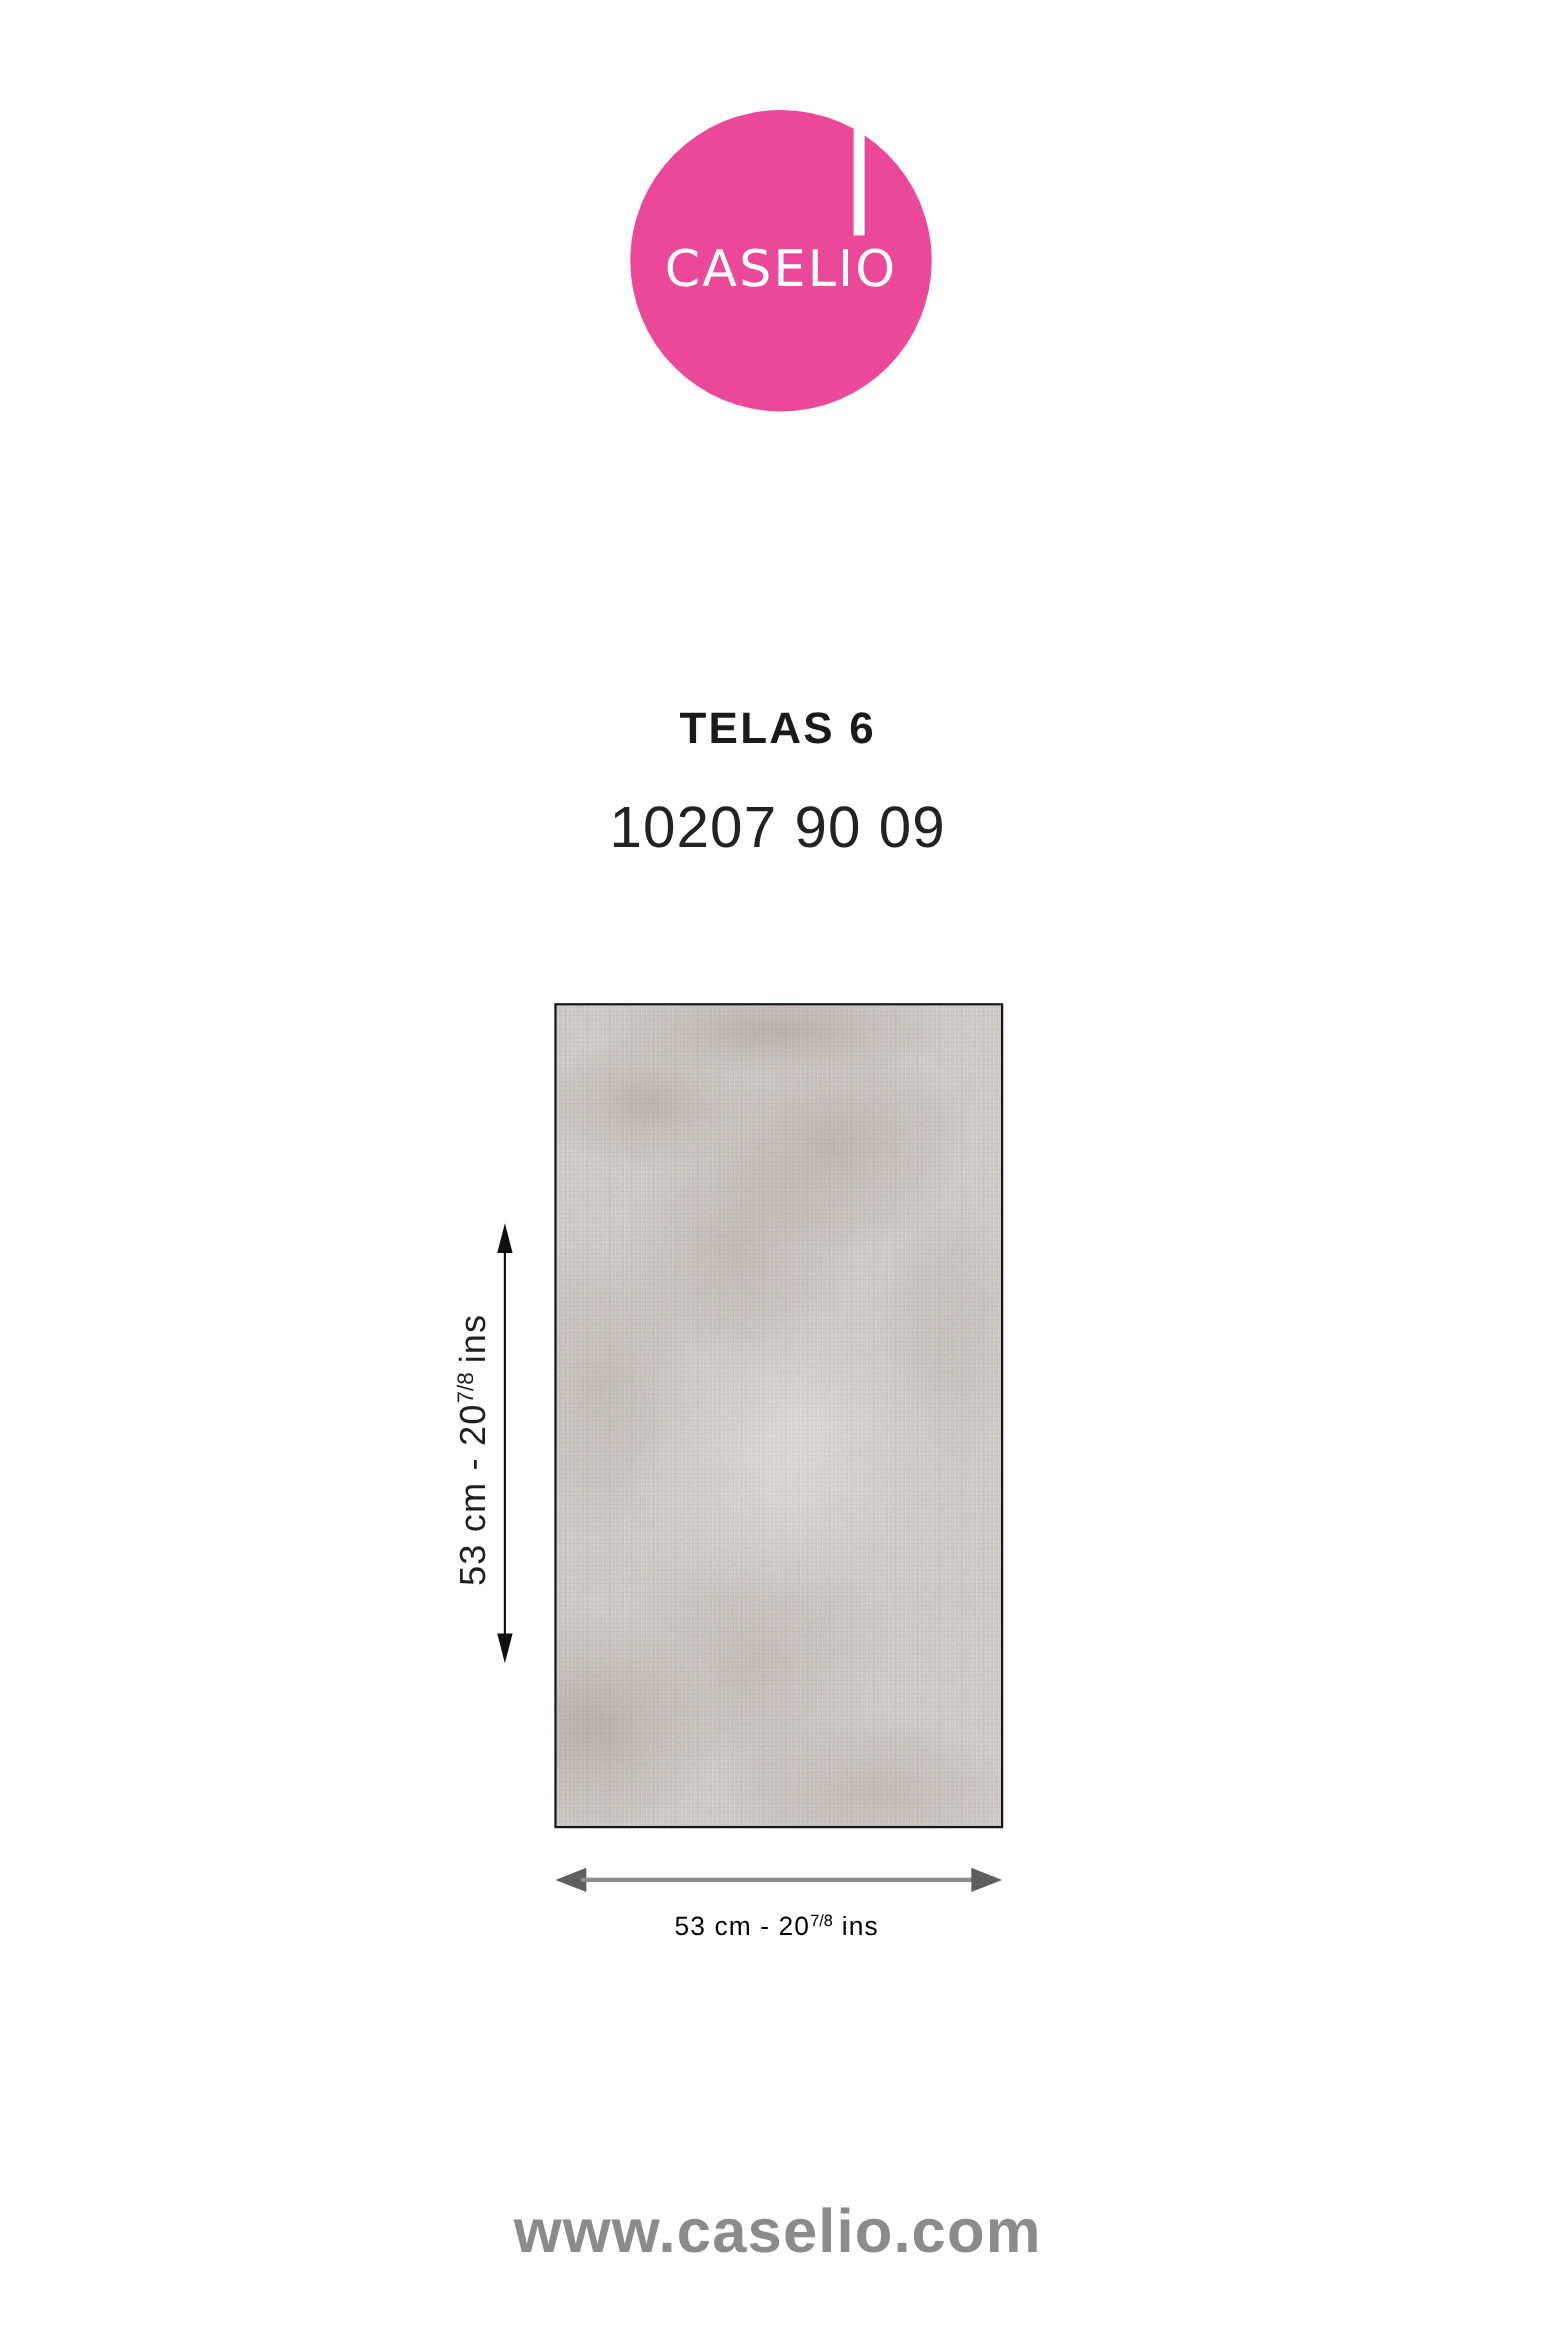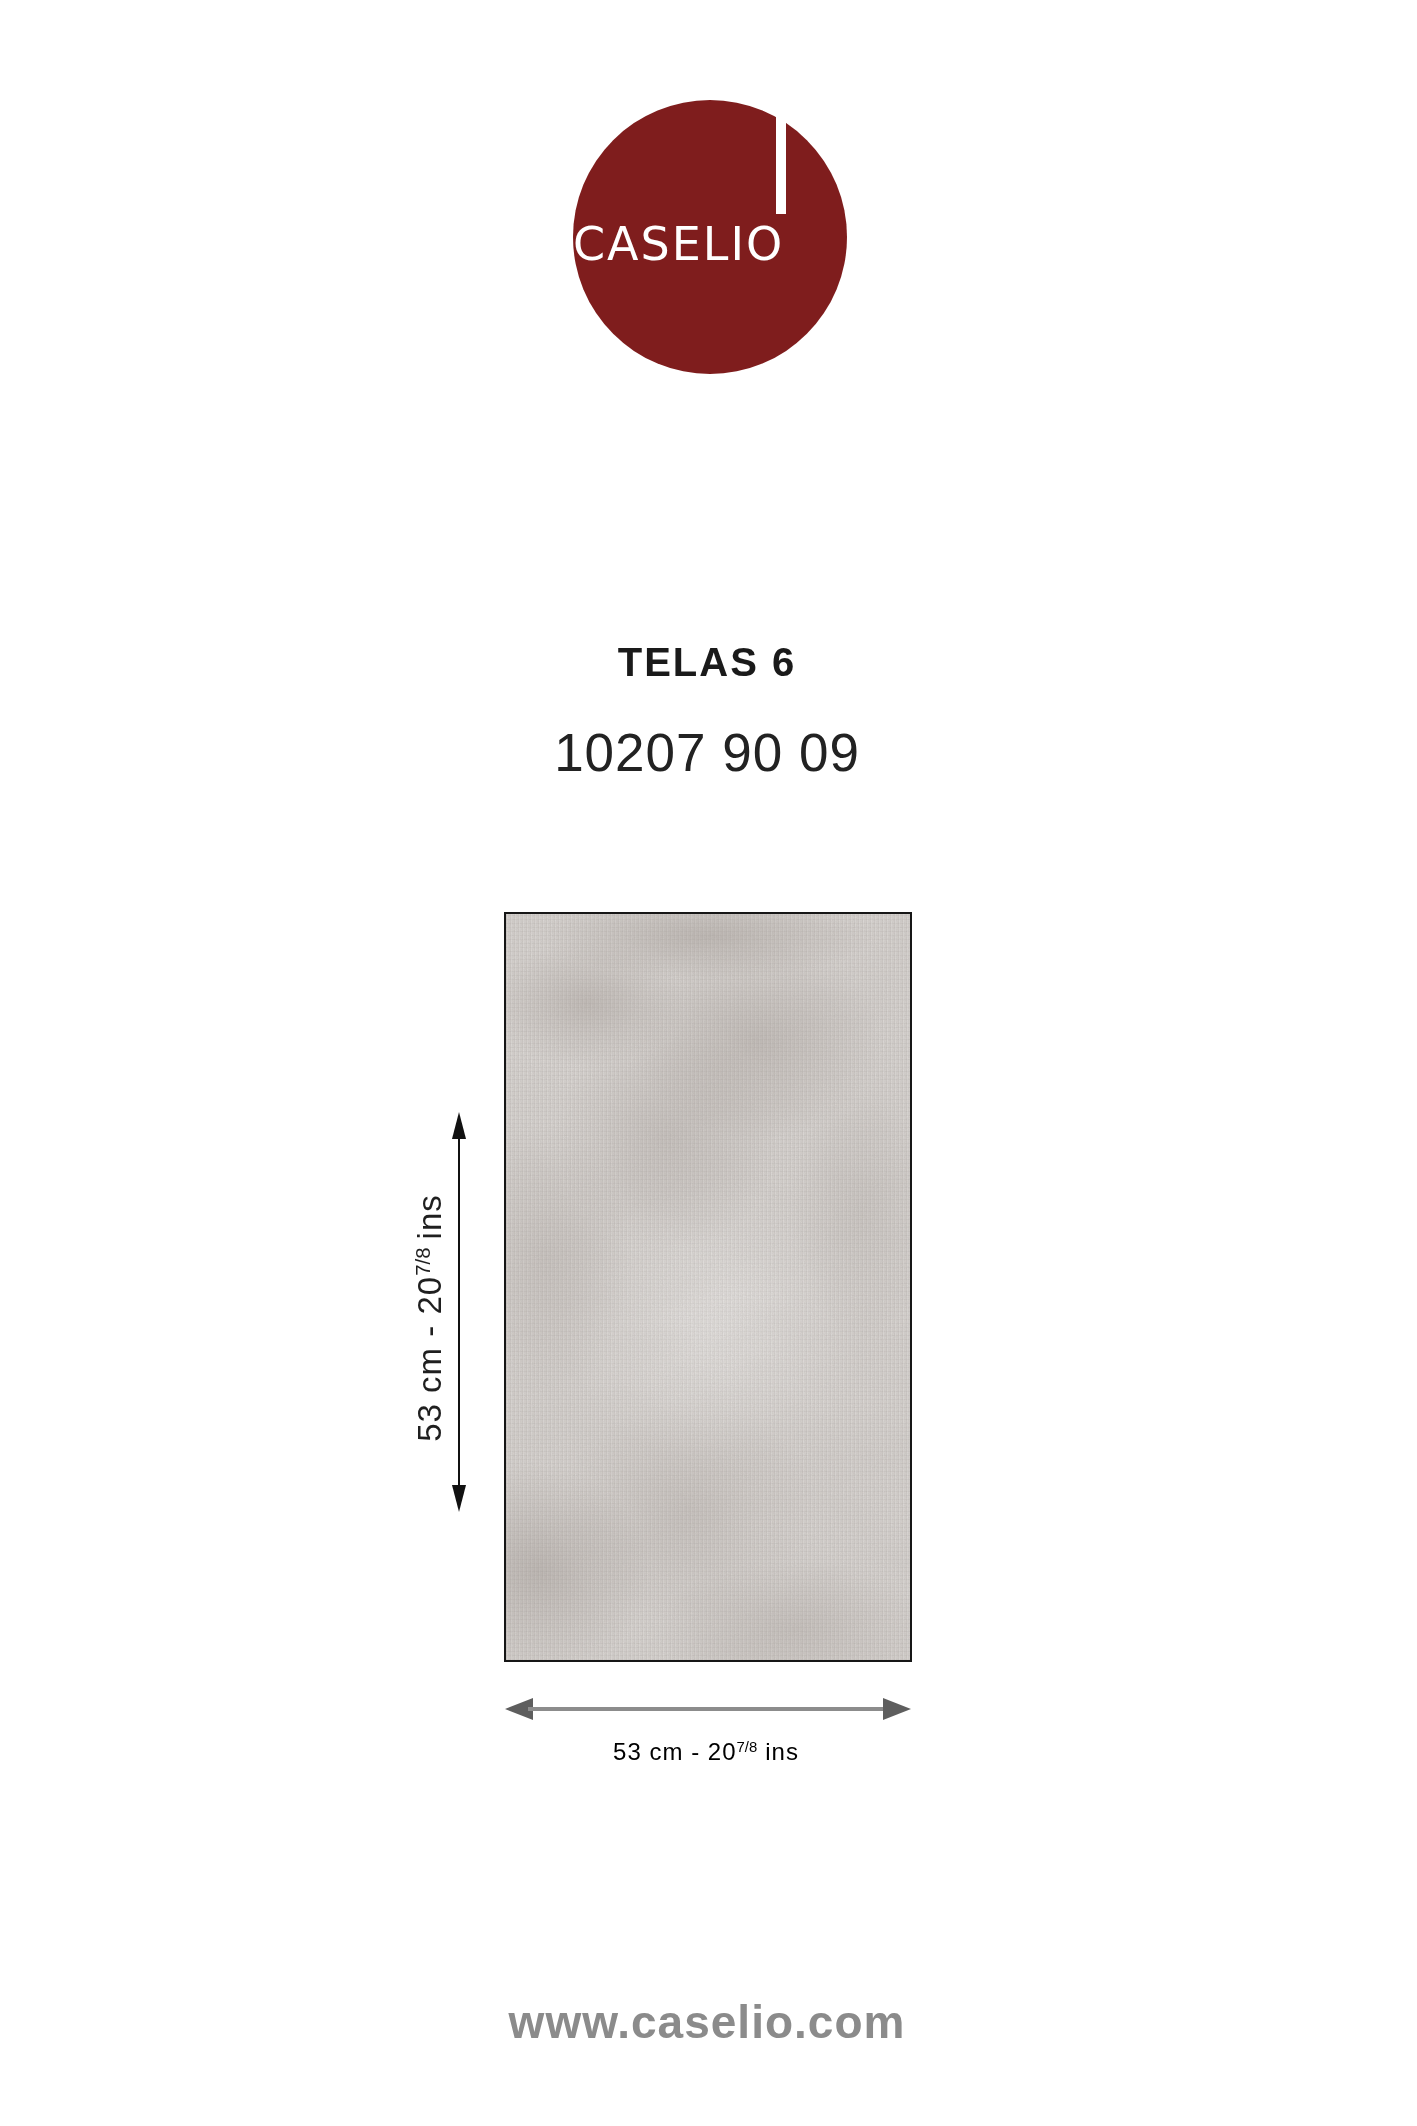--- a/index.html
+++ b/index.html
@@ -11,23 +11,24 @@
     background: #ffffff;
     overflow: hidden;
   }
 
   
   .logo-circle {
     position: absolute;
     left: 573px; top: 100px;
     width: 274px; height: 274px;
     border-radius: 50%;
-    background: #7f1d1d;
+    background: #ec4899;
     display: flex;
     align-items: center;
+    justify-content: center;
   }
   .logo-bar {
     position: absolute;
     left: 203px; top: 12px;
     width: 10px; height: 102px;
     background: #ffffff;
   }
   .logo-wordmark {
     color: #ffffff;
     font-family: "DejaVu Sans", sans-serif;
@@ -157,21 +158,21 @@
     letter-spacing: 0;
   }
   .dim-unit { margin-left: 8px; }
   .dim-main { }
 
   
   .website {
     position: absolute;
     left: 707px; top: 1995px;
     transform: translateX(-50%);
-    font-size: 46px;
+    font-size: 56px;
     font-weight: bold;
     color: #8b8b8b;
     letter-spacing: 1px;
     white-space: nowrap;
   }
 </style>
 </head>
 <body>
 
 <div class="page">

